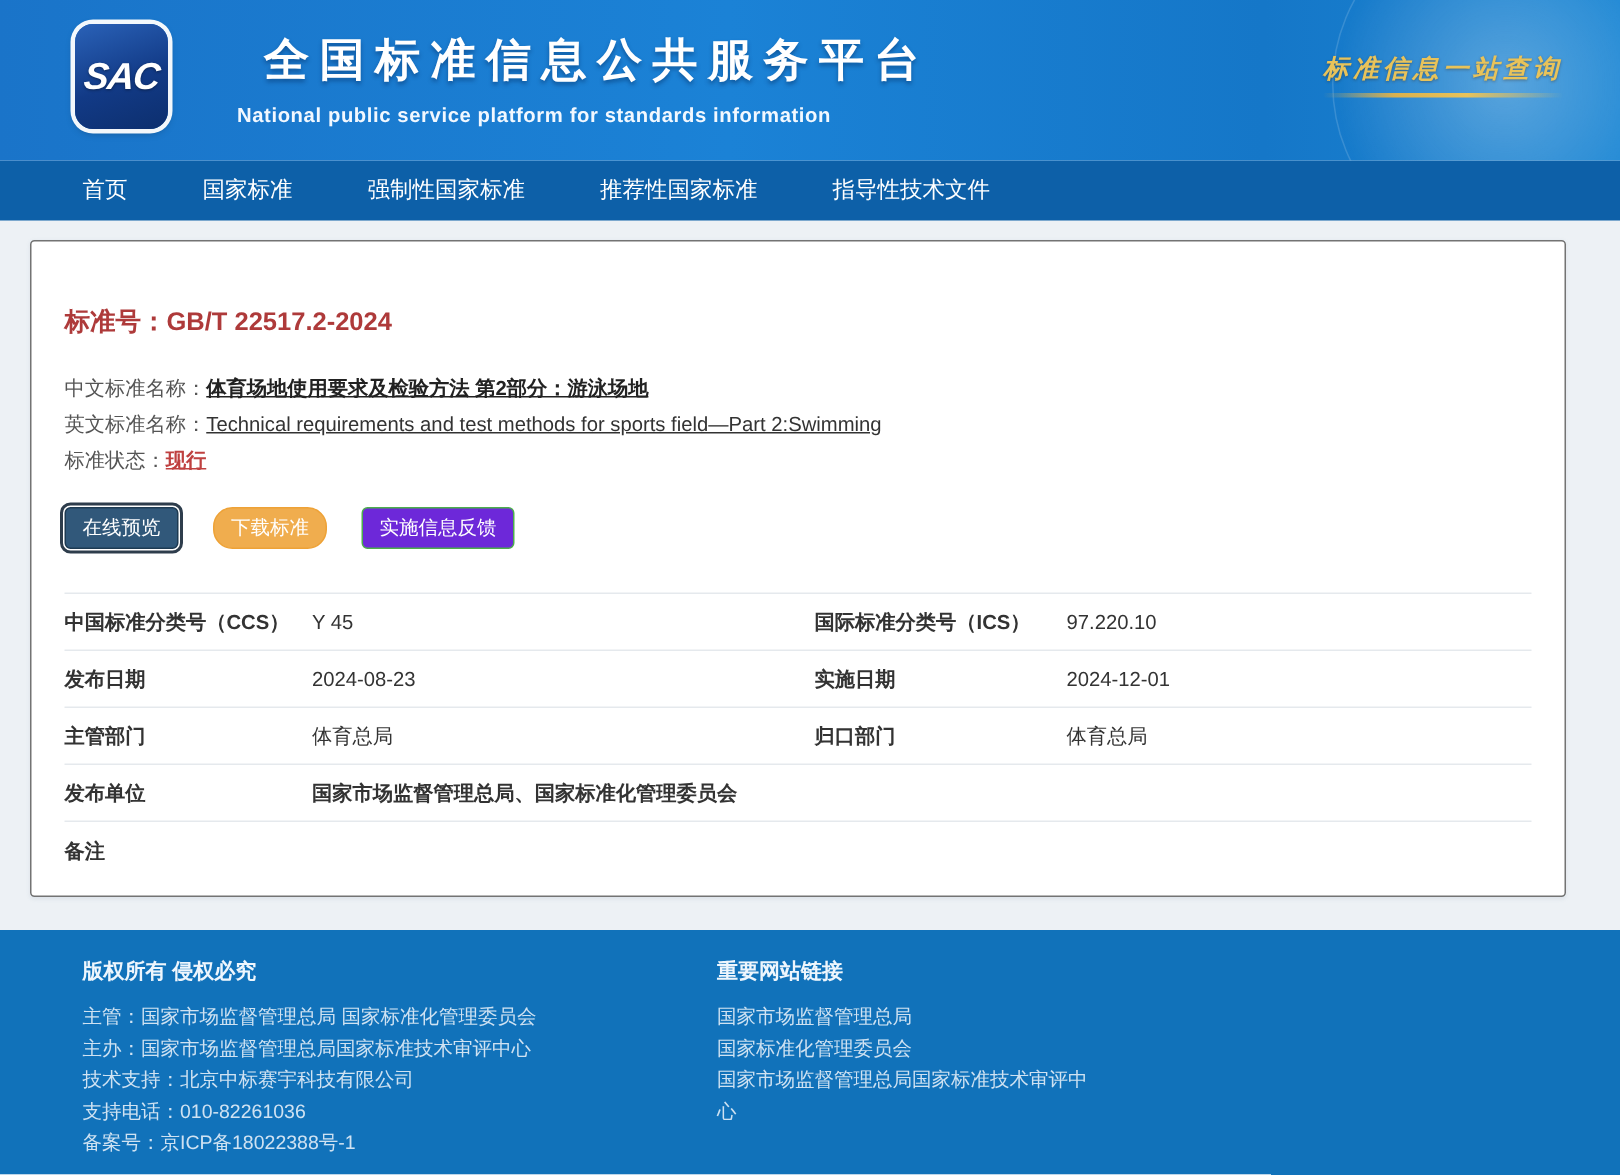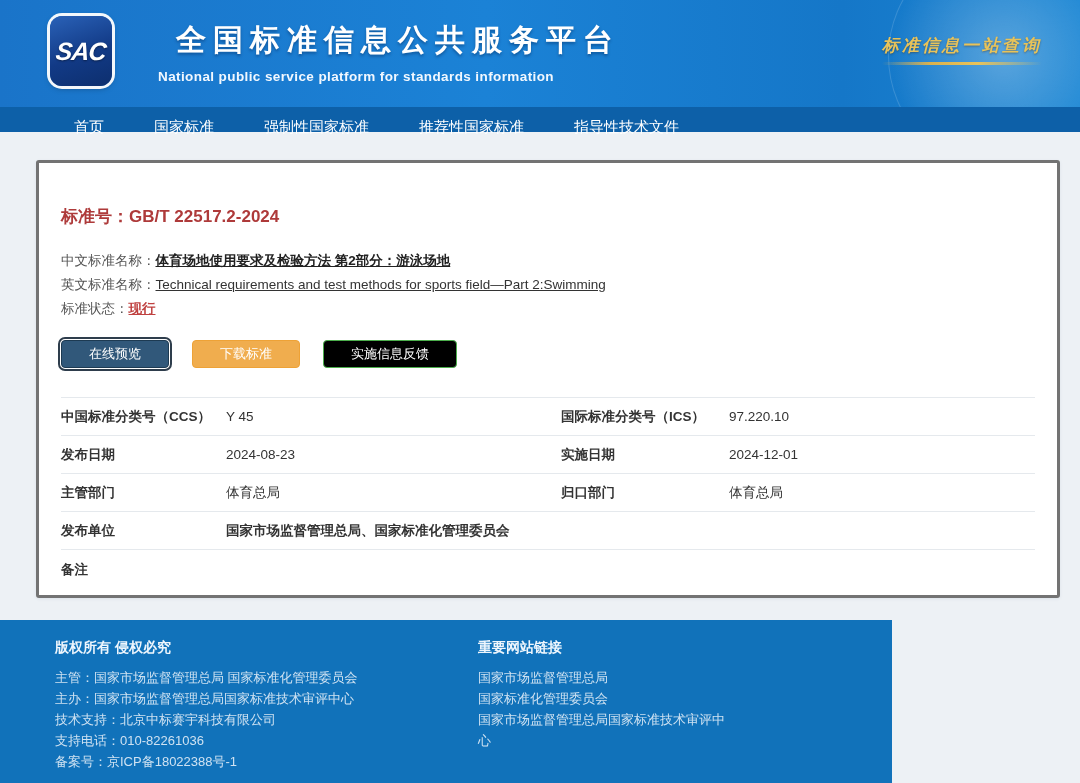--- a/index.html
+++ b/index.html
@@ -53,77 +53,77 @@
     letter-spacing:3px; text-shadow:0 1px 2px rgba(60,30,0,.4);
     white-space:nowrap;
   }
   .slogan-line {
     margin-top:5px; height:3px; border-radius:2px;
     background:linear-gradient(90deg, rgba(232,195,90,0) 0%, #d9b14e 30%, #e8c35a 60%, rgba(232,195,90,0) 100%);
   }
 
   
   .nav {
-    height:25px; background:#0d60a8;
-    display:flex; align-items:flex-start; padding-left:56px;
+    height:40px; background:#0d60a8;
+    display:flex; align-items:flex-start; padding-left:37px;
   }
   .nav-item {
     color:#fff; font-size:15px; padding:0 18px; margin-right:14px;
     height:40px; line-height:40px; cursor:pointer; white-space:nowrap;
     text-decoration:none; display:block;
   }
 
   
   .card {
-    position:absolute; left:36px; top:160px; width:1024px; height:438px;
-    background:#fff; border:3px solid #737373; border-radius:3px;
+    position:absolute; left:20px; top:160px; width:1024px; height:438px;
+    background:#fff; border:1px solid #737373; border-radius:3px;
     box-shadow:0 1px 3px rgba(120,140,160,.15);
     padding:0 22px;
   }
   .std-number-row { margin-top:42px; font-size:17px; font-weight:bold; color:#ae3a3a; }
   .std-number-row span { color:#ae3a3a; }
   .std-fields { margin-top:21px; }
   .std-field { font-size:13.5px; line-height:24px; color:#444; }
   .std-field .f-label { color:#555; }
   .std-field .f-value { color:#333;text-decoration:underline; }
   .std-field .f-value.bold { font-weight:bold; color:#222; }
   .std-field .f-value.red { color:#bf4140; font-weight:bold; }
 
   .btn-row { margin-top:19px; display:flex; align-items:center; }
   .btn {
     display:inline-flex; align-items:center; justify-content:center;
-    height:28px; padding:0 27px; margin-right:23px;
+    height:28px; padding:0 11px; margin-right:23px;
     font-size:13px; color:#fff; border-radius:4px; cursor:pointer;
     border:1px solid transparent; white-space:nowrap;
     font-family:"Liberation Sans","DejaVu Sans",sans-serif;
   }
   .btn-preview {
     background:#31587a; border-color:#1d3a52;
     outline:2px solid #2e3d4c; outline-offset:1px;
   }
-  .btn-download { background:#f0ad4e; border-color:#eea236; }
-  .btn-feedback { background:#000000; border-color:#4cae4c; }
+  .btn-download { background:#f0ad4e; border-color:#eea236;border-radius:13px; }
+  .btn-feedback { background:#6d28d9; border-color:#4cae4c; }
 
   .detail-table { margin-top:29px; }
   .d-row {
     display:flex; align-items:center; min-height:38px;
     border-top:1px solid #e5e9ed; font-size:13.5px;
   }
   .d-label { font-weight:bold; color:#333; flex:0 0 165px; }
   .d-value { color:#333; }
   .d-cell-left  { display:flex; align-items:center; flex:0 0 500px;justify-content:space-between; }
   .d-cell-left .d-value { flex:1; }
   .d-cell-right { display:flex; align-items:center; flex:1; }
   .d-cell-right .d-label { flex:0 0 168px; }
   .d-row.single .d-value { flex:1;font-weight:bold; }
   .d-row.notes { align-items:flex-start; padding-top:11px; min-height:52px; }
 
   
   .footer {
-    position:absolute; left:0; top:620px; width:892px; height:163px;
+    position:absolute; left:0; top:620px; width:1080px; height:163px;
     background:#1172ba; color:#d3e5f4;
   }
   .f-col-left  { position:absolute; left:55px;  top:19px; width:390px; }
   .f-col-links { position:absolute; left:478px; top:19px; width:250px; }
   .f-head { font-size:14px; font-weight:bold; color:#eef6fd; margin-bottom:10px; }
   .f-line { font-size:13px; line-height:21px; color:#cfe2f2; }
   .f-link { font-size:13px; line-height:21px; color:#cfe2f2; cursor:pointer; display:block; text-decoration:none; }
 </style>
 </head>
 <body>

